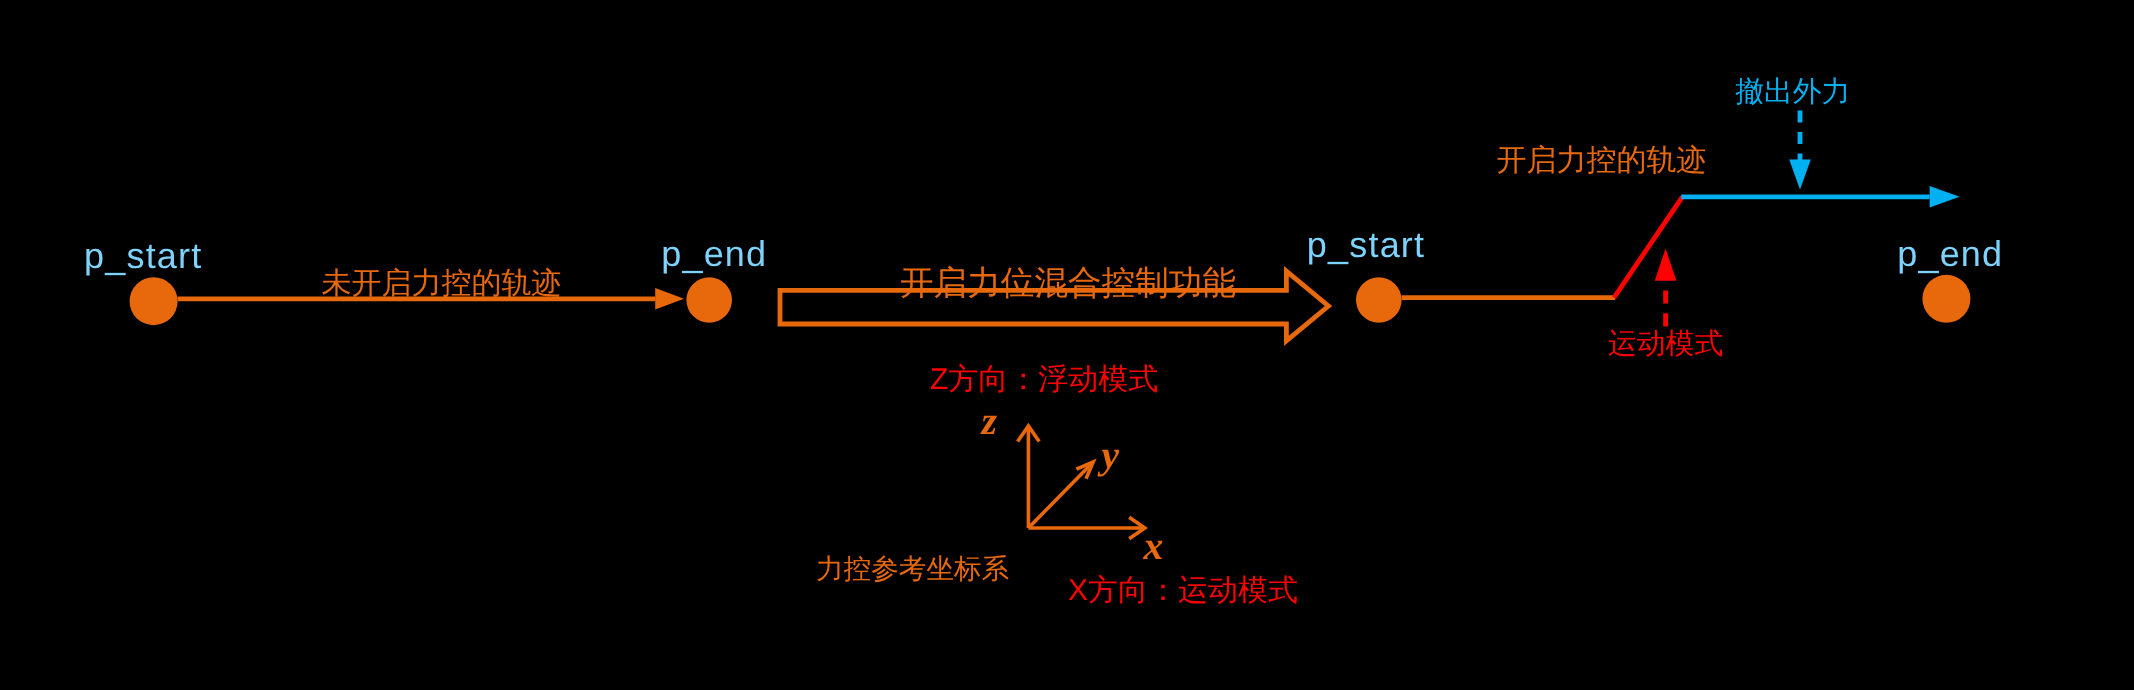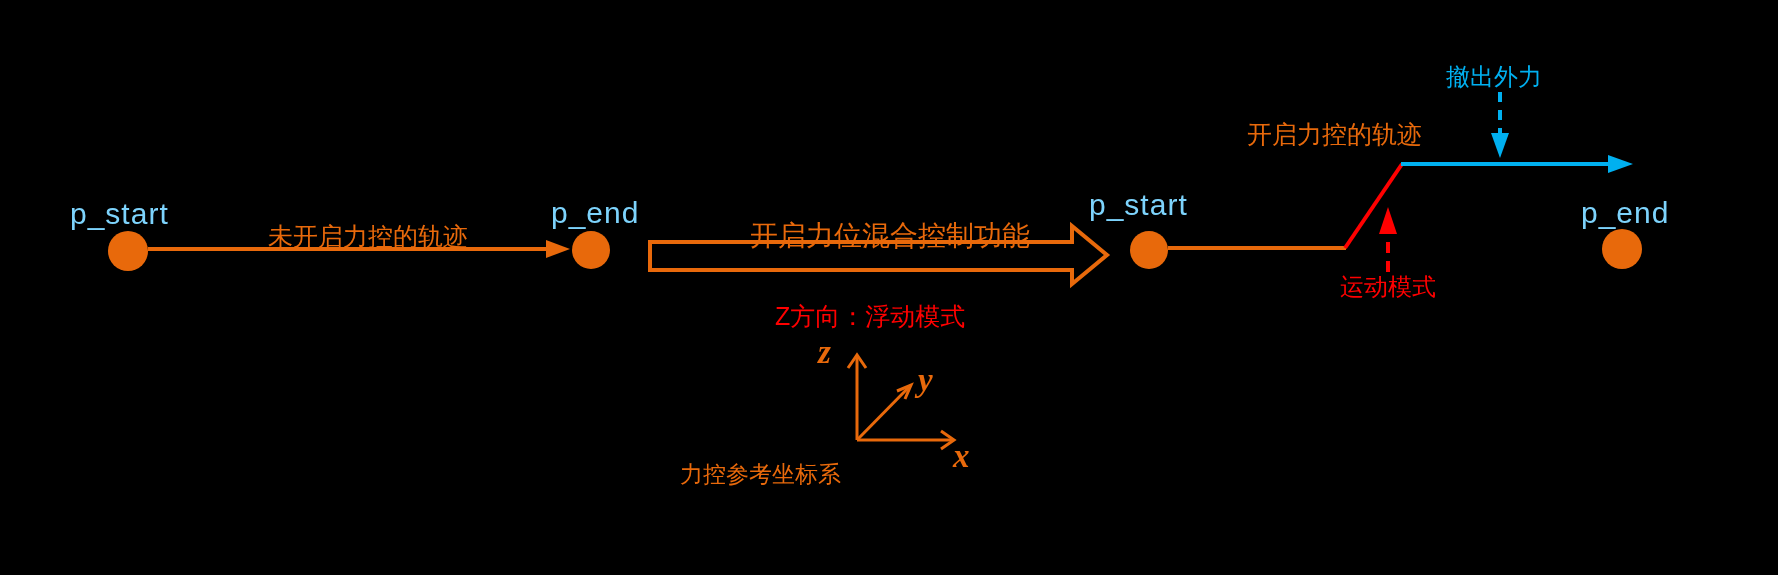--- a/index.html
+++ b/index.html
@@ -84,18 +84,19 @@
   <div class="label cjk orange" style="left:750px; top:201px; font-size:28px;">开启力位混合控制功能</div>
 
   <div class="label pt-label" style="left:1089px; top:188px;">p_start</div>
   <div class="label cjk orange" style="left:1247px; top:101px;">开启力控的轨迹</div>
   <div class="label cjk cyan" style="left:1446px; top:64px; font-size:24px;">撤出外力</div>
   <div class="label cjk red" style="left:1340px; top:274px; font-size:24px;">运动模式</div>
   <div class="label pt-label" style="left:1581px; top:196px;">p_end</div>
 
   <div class="label cjk red" style="left:743px; top:303px;margin-left:32px;">Z方向：浮动模式</div>
   <div class="label cjk orange" style="left:680px; top:442px; font-size:23px;">力控参考坐标系</div>
+  <div class="label cjk red" style="left:890px; top:479px;">X方向：运动模式</div>
 
   <div class="label axis-letter" style="left:818px; top:334px;">z</div>
   <div class="label axis-letter" style="left:918px; top:362px;">y</div>
   <div class="label axis-letter" style="left:953px; top:438px;">x</div>
 
 </div>
 
 </body></html>

